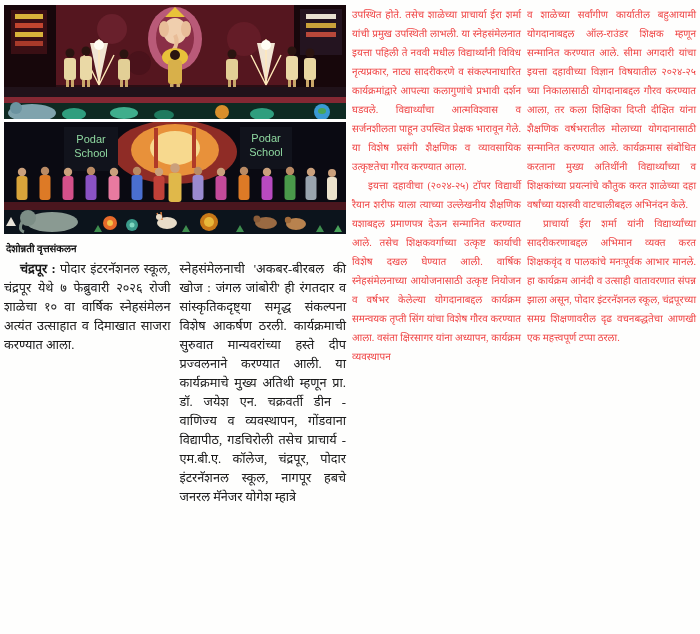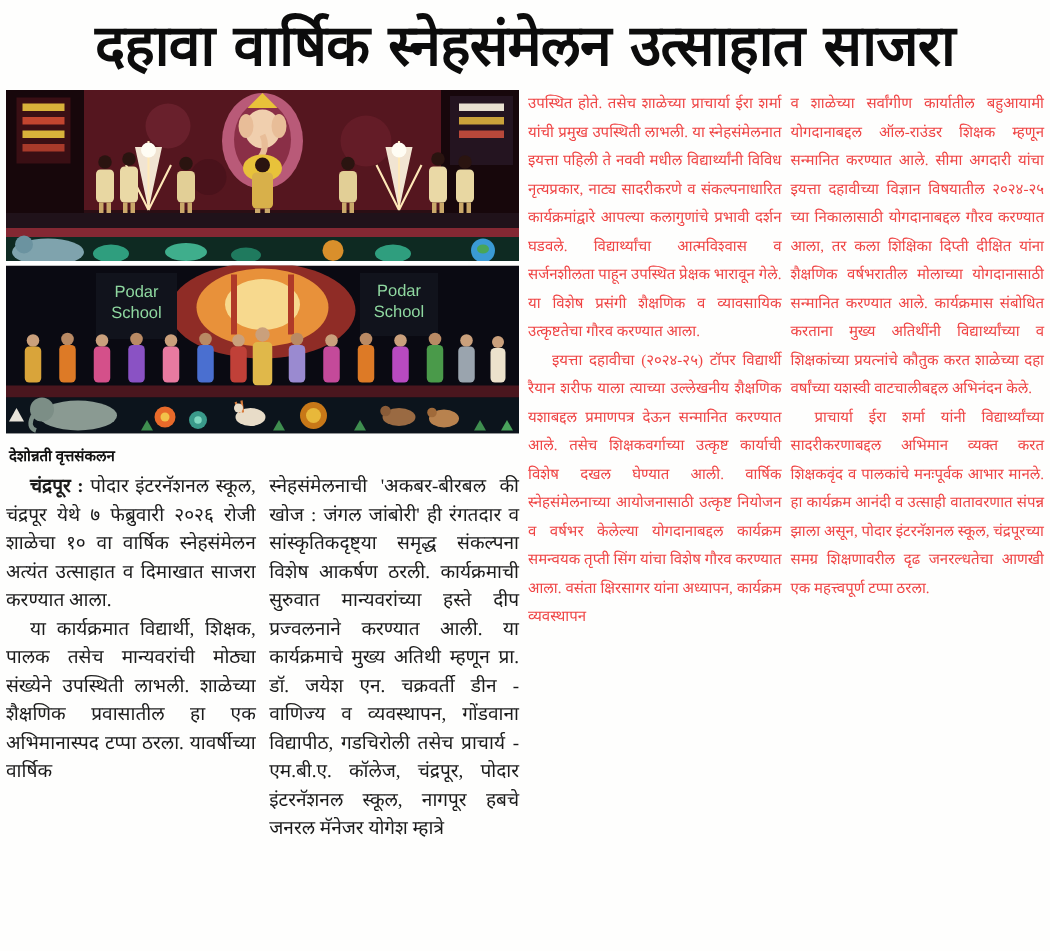--- a/index.html
+++ b/index.html
@@ -30,21 +30,20 @@
   .para { margin:0; }
   .para.indent { text-indent:16px; }
   .dateline { font-weight:bold; }
 </style>
 </head>
 <body>
 
 <div class="page">
 
 
-  <h1 class="headline">दहावा वार्षिक स्नेहसंमेलन उत्साहात साजरा</h1>
 
   <div class="body-area">
 
     <div class="left-half">
 
       <figure class="photos">
 
         <svg width="342" height="114" viewBox="0 0 342 114" xmlns="http://www.w3.org/2000/svg">
           <rect width="342" height="114" fill="#2b0e14"></rect>
           <rect x="52" y="0" width="238" height="80" fill="#55161f"></rect>
@@ -276,32 +275,31 @@
             </g>
           </g>
         </svg>
       </figure>
 
       <div class="caption">देशोन्नती वृत्तसंकलन</div>
 
       <div class="left-cols">
         <div class="textcol">
           <p class="para indent"><span class="dateline">चंद्रपूर :</span> <span>पोदार इंटरनॅशनल स्कूल, चंद्रपूर येथे ७ फेब्रुवारी २०२६ रोजी शाळेचा १० वा वार्षिक स्नेहसंमेलन अत्यंत उत्साहात व दिमाखात साजरा करण्यात आला.</span></p>
-          <p class="para indent">या कार्यक्रमात विद्यार्थी, शिक्षक, पालक तसेच मान्यवरांची मोठ्या संख्येने उपस्थिती लाभली. शाळेच्या शैक्षणिक प्रवासातील हा एक अभिमानास्पद टप्पा ठरला. यावर्षीच्या वार्षिक</p>
         </div>
         <div class="textcol">
           <p class="para">स्नेहसंमेलनाची 'अकबर-बीरबल की खोज : जंगल जांबोरी' ही रंगतदार व सांस्कृतिकदृष्ट्या समृद्ध संकल्पना विशेष आकर्षण ठरली. कार्यक्रमाची सुरुवात मान्यवरांच्या हस्ते दीप प्रज्वलनाने करण्यात आली. या कार्यक्रमाचे मुख्य अतिथी म्हणून प्रा. डॉ. जयेश एन. चक्रवर्ती डीन - वाणिज्य व व्यवस्थापन, गोंडवाना विद्यापीठ, गडचिरोली तसेच प्राचार्य - एम.बी.ए. कॉलेज, चंद्रपूर, पोदार इंटरनॅशनल स्कूल, नागपूर हबचे जनरल मॅनेजर योगेश म्हात्रे</p>
         </div>
       </div>
     </div>
 
     <div class="col-right">
       <p class="para">उपस्थित होते. तसेच शाळेच्या प्राचार्या ईरा शर्मा यांची प्रमुख उपस्थिती लाभली. या स्नेहसंमेलनात इयत्ता पहिली ते नववी मधील विद्यार्थ्यांनी विविध नृत्यप्रकार, नाट्य सादरीकरणे व संकल्पनाधारित कार्यक्रमांद्वारे आपल्या कलागुणांचे प्रभावी दर्शन घडवले. विद्यार्थ्यांचा आत्मविश्वास व सर्जनशीलता पाहून उपस्थित प्रेक्षक भारावून गेले. या विशेष प्रसंगी शैक्षणिक व व्यावसायिक उत्कृष्टतेचा गौरव करण्यात आला.</p>
       <p class="para indent">इयत्ता दहावीचा (२०२४-२५) टॉपर विद्यार्थी रैयान शरीफ याला त्याच्या उल्लेखनीय शैक्षणिक यशाबद्दल प्रमाणपत्र देऊन सन्मानित करण्यात आले. तसेच शिक्षकवर्गाच्या उत्कृष्ट कार्याची विशेष दखल घेण्यात आली. वार्षिक स्नेहसंमेलनाच्या आयोजनासाठी उत्कृष्ट नियोजन व वर्षभर केलेल्या योगदानाबद्दल कार्यक्रम समन्वयक तृप्ती सिंग यांचा विशेष गौरव करण्यात आला. वसंता क्षिरसागर यांना अध्यापन, कार्यक्रम व्यवस्थापन</p>
     </div>
 
     <div class="col-right">
       <p class="para">व शाळेच्या सर्वांगीण कार्यातील बहुआयामी योगदानाबद्दल ऑल-राउंडर शिक्षक म्हणून सन्मानित करण्यात आले. सीमा अगदारी यांचा इयत्ता दहावीच्या विज्ञान विषयातील २०२४-२५ च्या निकालासाठी योगदानाबद्दल गौरव करण्यात आला, तर कला शिक्षिका दिप्ती दीक्षित यांना शैक्षणिक वर्षभरातील मोलाच्या योगदानासाठी सन्मानित करण्यात आले. कार्यक्रमास संबोधित करताना मुख्य अतिथींनी विद्यार्थ्यांच्या व शिक्षकांच्या प्रयत्नांचे कौतुक करत शाळेच्या दहा वर्षांच्या यशस्वी वाटचालीबद्दल अभिनंदन केले.</p>
-      <p class="para indent">प्राचार्या ईरा शर्मा यांनी विद्यार्थ्यांच्या सादरीकरणाबद्दल अभिमान व्यक्त करत शिक्षकवृंद व पालकांचे मनःपूर्वक आभार मानले. हा कार्यक्रम आनंदी व उत्साही वातावरणात संपन्न झाला असून, पोदार इंटरनॅशनल स्कूल, चंद्रपूरच्या समग्र शिक्षणावरील दृढ जनरल्धतेचा आणखी एक महत्त्वपूर्ण टप्पा ठरला.</p>
+      <p class="para indent">प्राचार्या ईरा शर्मा यांनी विद्यार्थ्यांच्या सादरीकरणाबद्दल अभिमान व्यक्त करत शिक्षकवृंद व पालकांचे मनःपूर्वक आभार मानले. हा कार्यक्रम आनंदी व उत्साही वातावरणात संपन्न झाला असून, पोदार इंटरनॅशनल स्कूल, चंद्रपूरच्या समग्र शिक्षणावरील दृढ वचनबद्धतेचा आणखी एक महत्त्वपूर्ण टप्पा ठरला.</p>
     </div>
 
   </div>
 </div>
 
 </body></html>

